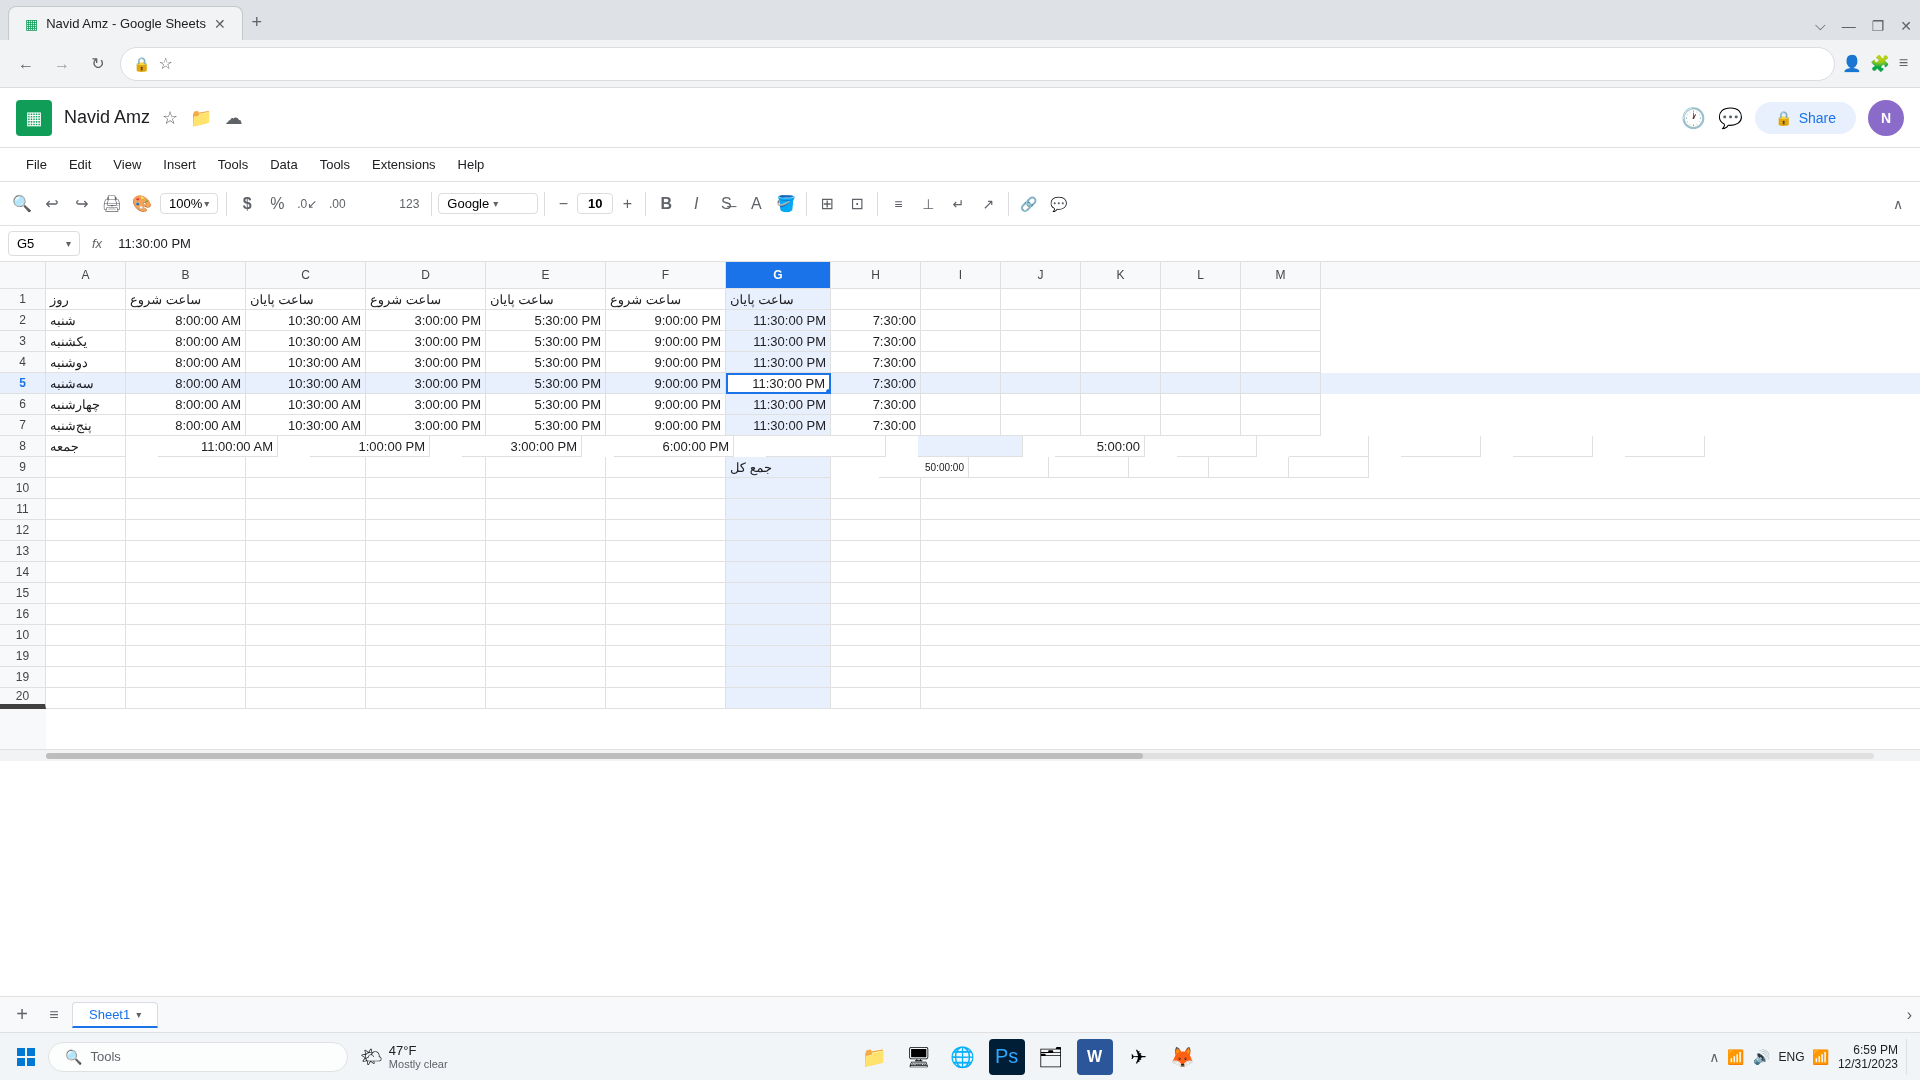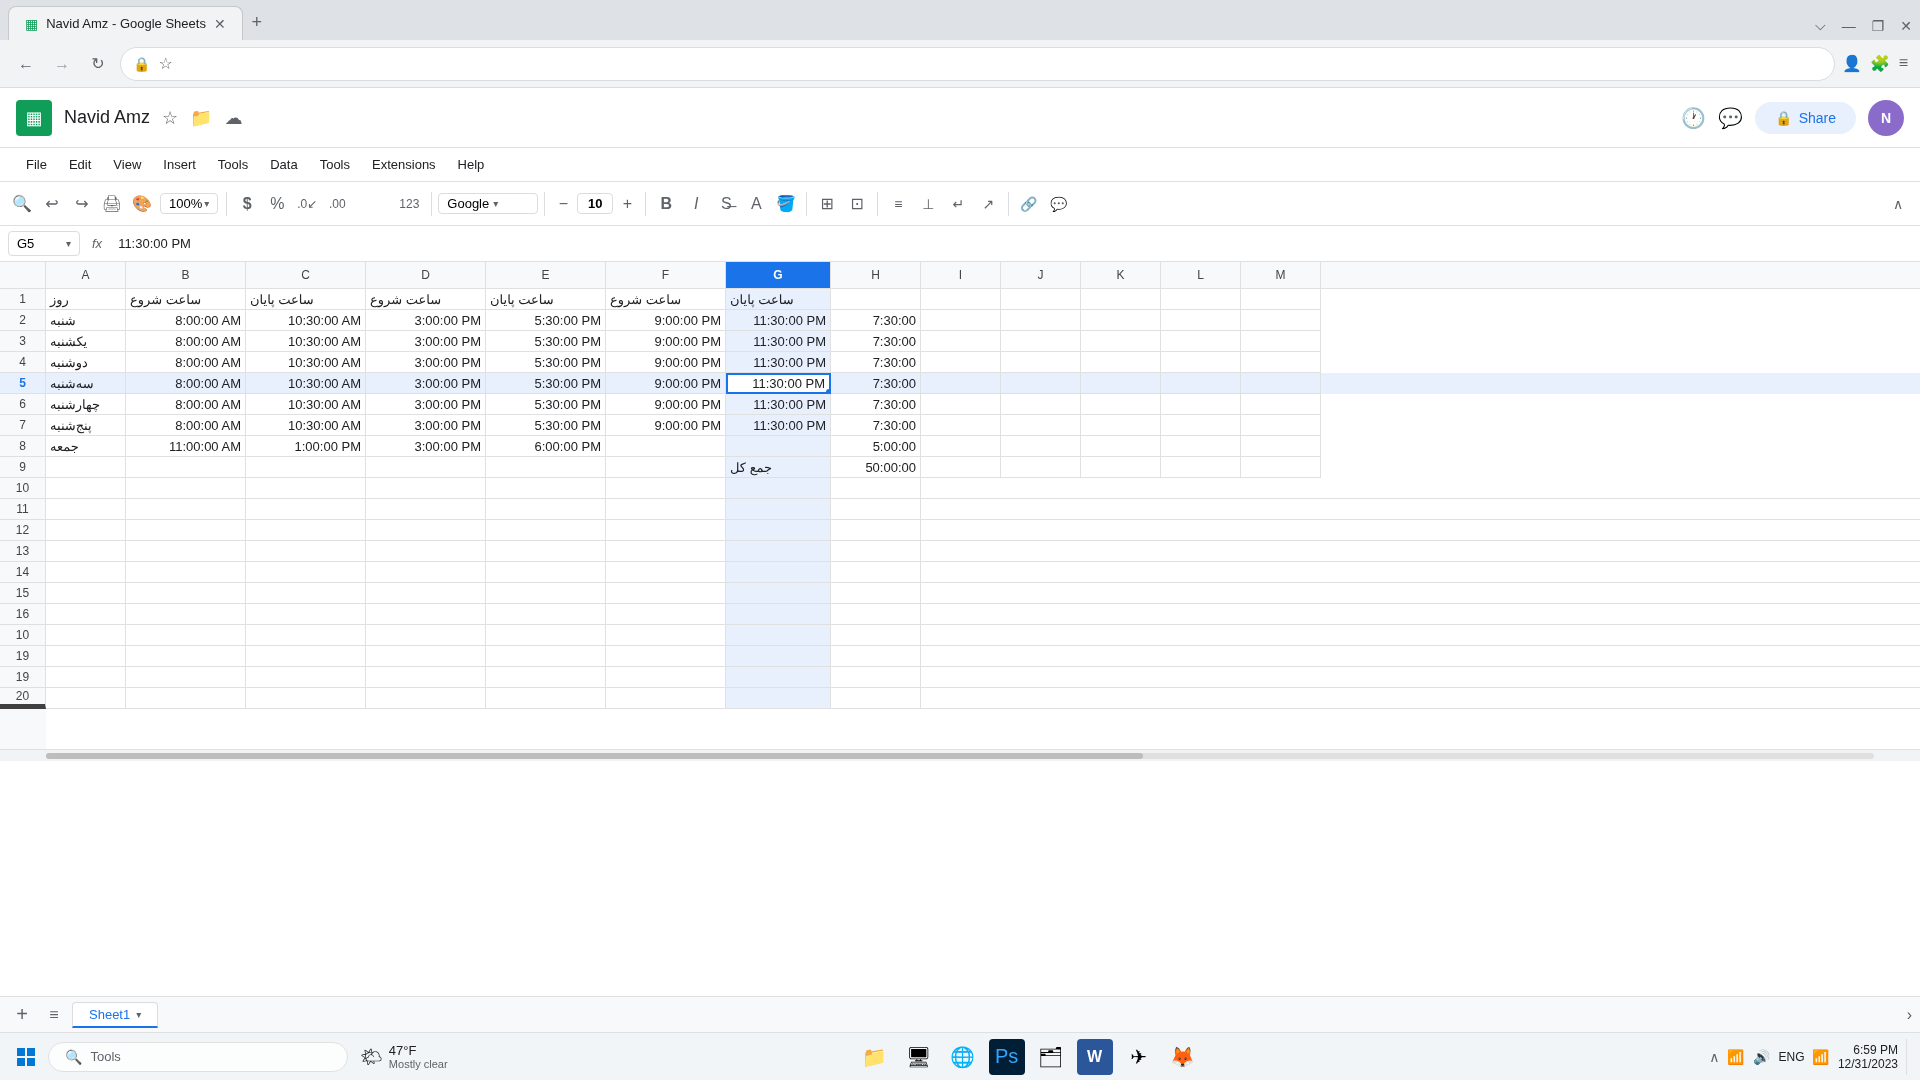--- a/index.html
+++ b/index.html
@@ -294,21 +294,21 @@
         <div style="width:120px;min-width:120px;height:21px;border-right:1px solid #e0e0e0;border-bottom:1px solid #e0e0e0;font-size:13px;padding:0 4px;display:flex;align-items:center;justify-content:flex-end;overflow:hidden;color:#202124;">9:00:00 PM</div>
         <div style="width:105px;min-width:105px;height:21px;border-right:1px solid #e0e0e0;border-bottom:1px solid #e0e0e0;font-size:13px;padding:0 4px;display:flex;align-items:center;justify-content:flex-end;overflow:hidden;color:#202124;background:#e8f0fe;">11:30:00 PM</div>
         <div style="width:90px;min-width:90px;height:21px;border-right:1px solid #e0e0e0;border-bottom:1px solid #e0e0e0;font-size:13px;padding:0 4px;display:flex;align-items:center;justify-content:flex-end;overflow:hidden;color:#202124;">7:30:00</div>
         <div style="width:80px;min-width:80px;height:21px;border-right:1px solid #e0e0e0;border-bottom:1px solid #e0e0e0;"></div>
         <div style="width:80px;min-width:80px;height:21px;border-right:1px solid #e0e0e0;border-bottom:1px solid #e0e0e0;"></div>
         <div style="width:80px;min-width:80px;height:21px;border-right:1px solid #e0e0e0;border-bottom:1px solid #e0e0e0;"></div>
         <div style="width:80px;min-width:80px;height:21px;border-right:1px solid #e0e0e0;border-bottom:1px solid #e0e0e0;"></div>
         <div style="width:80px;min-width:80px;height:21px;border-right:1px solid #e0e0e0;border-bottom:1px solid #e0e0e0;"></div>
       </div>
 
-      <div style="display:flex;">
+      <div style="display:flex;gap:32px;">
         <div style="width:80px;min-width:80px;height:21px;border-right:1px solid #e0e0e0;border-bottom:1px solid #e0e0e0;font-size:13px;padding:0 4px;display:flex;align-items:center;justify-content:flex-end;direction:rtl;overflow:hidden;white-space:nowrap;color:#202124;">جمعه</div>
         <div style="width:120px;min-width:120px;height:21px;border-right:1px solid #e0e0e0;border-bottom:1px solid #e0e0e0;font-size:13px;padding:0 4px;display:flex;align-items:center;justify-content:flex-end;overflow:hidden;color:#202124;">11:00:00 AM</div>
         <div style="width:120px;min-width:120px;height:21px;border-right:1px solid #e0e0e0;border-bottom:1px solid #e0e0e0;font-size:13px;padding:0 4px;display:flex;align-items:center;justify-content:flex-end;overflow:hidden;color:#202124;">1:00:00 PM</div>
         <div style="width:120px;min-width:120px;height:21px;border-right:1px solid #e0e0e0;border-bottom:1px solid #e0e0e0;font-size:13px;padding:0 4px;display:flex;align-items:center;justify-content:flex-end;overflow:hidden;color:#202124;">3:00:00 PM</div>
         <div style="width:120px;min-width:120px;height:21px;border-right:1px solid #e0e0e0;border-bottom:1px solid #e0e0e0;font-size:13px;padding:0 4px;display:flex;align-items:center;justify-content:flex-end;overflow:hidden;color:#202124;">6:00:00 PM</div>
         <div style="width:120px;min-width:120px;height:21px;border-right:1px solid #e0e0e0;border-bottom:1px solid #e0e0e0;font-size:13px;padding:0 4px;display:flex;align-items:center;justify-content:flex-end;overflow:hidden;color:#202124;"></div>
         <div style="width:105px;min-width:105px;height:21px;border-right:1px solid #e0e0e0;border-bottom:1px solid #e0e0e0;font-size:13px;padding:0 4px;display:flex;align-items:center;justify-content:flex-end;overflow:hidden;color:#202124;background:#e8f0fe;"></div>
         <div style="width:90px;min-width:90px;height:21px;border-right:1px solid #e0e0e0;border-bottom:1px solid #e0e0e0;font-size:13px;padding:0 4px;display:flex;align-items:center;justify-content:flex-end;overflow:hidden;color:#202124;">5:00:00</div>
         <div style="width:80px;min-width:80px;height:21px;border-right:1px solid #e0e0e0;border-bottom:1px solid #e0e0e0;"></div>
         <div style="width:80px;min-width:80px;height:21px;border-right:1px solid #e0e0e0;border-bottom:1px solid #e0e0e0;"></div>
@@ -318,21 +318,21 @@
       </div>
 
       <div style="display:flex;">
         <div style="width:80px;min-width:80px;height:21px;border-right:1px solid #e0e0e0;border-bottom:1px solid #e0e0e0;"></div>
         <div style="width:120px;min-width:120px;height:21px;border-right:1px solid #e0e0e0;border-bottom:1px solid #e0e0e0;"></div>
         <div style="width:120px;min-width:120px;height:21px;border-right:1px solid #e0e0e0;border-bottom:1px solid #e0e0e0;"></div>
         <div style="width:120px;min-width:120px;height:21px;border-right:1px solid #e0e0e0;border-bottom:1px solid #e0e0e0;"></div>
         <div style="width:120px;min-width:120px;height:21px;border-right:1px solid #e0e0e0;border-bottom:1px solid #e0e0e0;"></div>
         <div style="width:120px;min-width:120px;height:21px;border-right:1px solid #e0e0e0;border-bottom:1px solid #e0e0e0;"></div>
         <div style="width:105px;min-width:105px;height:21px;border-right:1px solid #e0e0e0;border-bottom:1px solid #e0e0e0;font-size:13px;padding:0 4px;display:flex;align-items:center;justify-content:flex-end;direction:rtl;overflow:hidden;color:#202124;background:#e8f0fe;">جمع کل</div>
-        <div style="width:90px;min-width:90px;height:21px;border-right:1px solid #e0e0e0;border-bottom:1px solid #e0e0e0;font-size:13px;padding:0 4px;display:flex;align-items:center;justify-content:flex-end;overflow:hidden;color:#202124;">50:00:00</div>
+        <div style="width:90px;min-width:90px;height:21px;border-right:1px solid #e0e0e0;border-bottom:1px solid #e0e0e0;font-size:10px;padding:0 4px;display:flex;align-items:center;justify-content:flex-end;overflow:hidden;color:#202124;margin-left:48px;">50:00:00</div>
         <div style="width:80px;min-width:80px;height:21px;border-right:1px solid #e0e0e0;border-bottom:1px solid #e0e0e0;"></div>
         <div style="width:80px;min-width:80px;height:21px;border-right:1px solid #e0e0e0;border-bottom:1px solid #e0e0e0;"></div>
         <div style="width:80px;min-width:80px;height:21px;border-right:1px solid #e0e0e0;border-bottom:1px solid #e0e0e0;"></div>
         <div style="width:80px;min-width:80px;height:21px;border-right:1px solid #e0e0e0;border-bottom:1px solid #e0e0e0;"></div>
         <div style="width:80px;min-width:80px;height:21px;border-right:1px solid #e0e0e0;border-bottom:1px solid #e0e0e0;"></div>
       </div>
 
       <div style="display:flex;">
         <div style="width:80px;min-width:80px;height:21px;border-right:1px solid #e0e0e0;border-bottom:1px solid #e0e0e0;"></div>
         <div style="width:120px;min-width:120px;height:21px;border-right:1px solid #e0e0e0;border-bottom:1px solid #e0e0e0;"></div>

